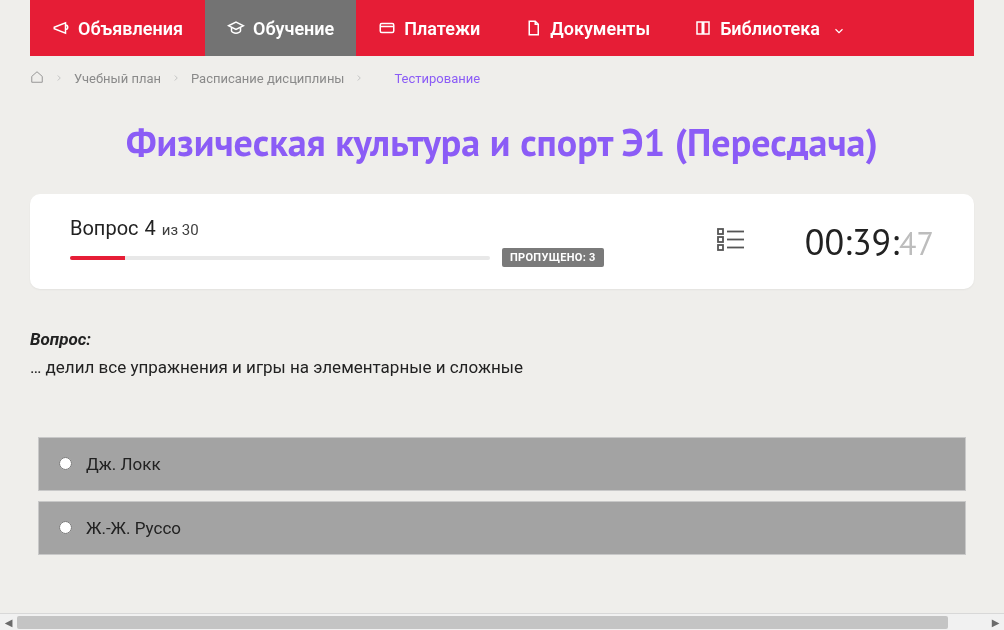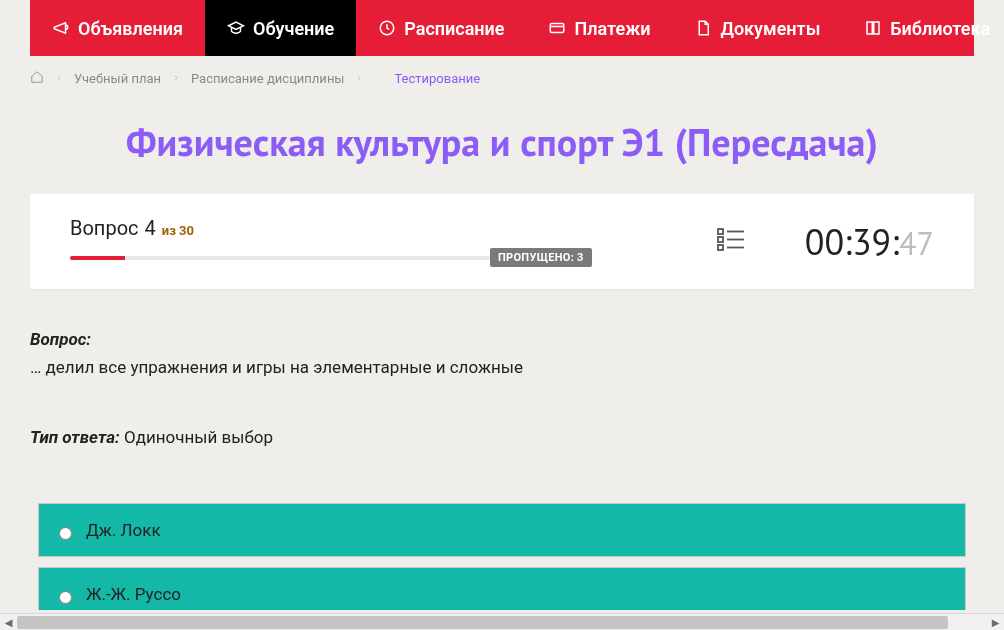--- a/index.html
+++ b/index.html
@@ -27,21 +27,21 @@
       align-items: center;
       gap: 8px;
       padding: 0 22px;
       color: #fff;
       font-size: 18px;
       font-weight: 600;
       cursor: pointer;
       height: 100%;
     }
     .nav-item.active {
-      background: #000000;
+      background: #737373;
       justify-content: flex-end;
     }
     .nav-icon {
       display: inline-flex;
       width: 18px;
       height: 18px;
       align-items: center;
       justify-content: center;
     }
     .nav-icon svg { width: 18px; height: 18px; }
@@ -66,44 +66,44 @@
       text-align: center;
       color: #8b5cf6;
       font-size: 38px;
       font-weight: 700;
       margin: 20px 30px 28px 30px;
       font-family: "PT Sans", Arial, sans-serif;
     }
     .status-card {
       background: #fff;
       margin: 0 30px;
-      border-radius: 1px;
+      border-radius: 10px;
       display: flex;
       align-items: center;
       padding: 22px 40px;
       box-shadow: 0 1px 2px rgba(0,0,0,0.05);
     }
     .status-left {
       flex: 1;
     }
     .question-counter {
       font-size: 20px;
       color: #222;
       display: flex;
       align-items: baseline;
       gap: 6px;
     }
     .question-counter .small {
-      font-size: 13px;
-      color: #a16207;
-      font-weight: bold;
+      font-size: 15px;
+      color: #404040;
     }
     .progress-row {
       display: flex;
       align-items: center;
+      gap: 12px;
       margin-top: 8px;
     }
     .progress-bar {
       flex: 1;
       height: 4px;
       background: #e8e8e8;
       border-radius: 3px;
       position: relative;
       max-width: 420px;
       overflow: hidden;
@@ -164,25 +164,25 @@
     .answer-type .lbl {
       font-style: italic;
       font-weight: 700;
     }
     .options {
       margin-top: 56px;
       padding: 0 8px;
     }
     .option {
       border: 1px solid #c8c8c8;
-      background: #14b8a6;
+      background: #a3a3a3;
       margin-bottom: 10px;
       padding: 16px 20px;
       display: flex;
-      align-items: flex-end;
+      align-items: center;
       gap: 14px;
       cursor: pointer;
       font-size: 17px;
       color: #222;
     }
     .option input[type="radio"] {
       width: 13px;
       height: 13px;
       cursor: pointer;
     }
@@ -234,29 +234,20 @@
       <span>Объявления</span>
     </div>
     <div class="nav-item active">
       <span class="nav-icon">
         <svg viewBox="0 0 24 24" fill="none" stroke="#fff" stroke-width="2">
             <path d="M2 9l10-5 10 5-10 5L2 9z"></path>
             <path d="M6 11v5c0 1 3 3 6 3s6-2 6-3v-5"></path>
           </svg>
       </span>
       <span>Обучение</span>
-    </div>
-    <div class="nav-item">
-      <span class="nav-icon">
-        <svg viewBox="0 0 24 24" fill="none" stroke="#fff" stroke-width="2">
-            <circle cx="12" cy="12" r="9"></circle>
-            <path d="M12 7v5l3 2"></path>
-          </svg>
-      </span>
-      <span>Расписание</span>
     </div>
     <div class="nav-item">
       <span class="nav-icon">
         <svg viewBox="0 0 24 24" fill="none" stroke="#fff" stroke-width="2">
             <rect x="3" y="6" width="18" height="12" rx="2"></rect>
             <path d="M3 10h18"></path>
           </svg>
       </span>
       <span>Платежи</span>
     </div>
@@ -332,24 +323,20 @@
     </div>
     <div class="timer">
       <span>00</span>:<span>39</span>:<span class="sec">47</span>
     </div>
   </div>
 
   <div class="content">
     <div class="q-label">Вопрос:</div>
     <div class="q-text">… делил все упражнения и игры на элементарные и сложные</div>
 
-    <div class="answer-type">
-      <span class="lbl">Тип ответа:</span>
-      <span>Одиночный выбор</span>
-    </div>
 
     <div class="options">
       <label class="option">
         <input type="radio" name="ans" style="">
         <span>Дж. Локк</span>
       </label>
       <label class="option">
         <input type="radio" name="ans" style="">
         <span>Ж.-Ж. Руссо</span>
       </label>

